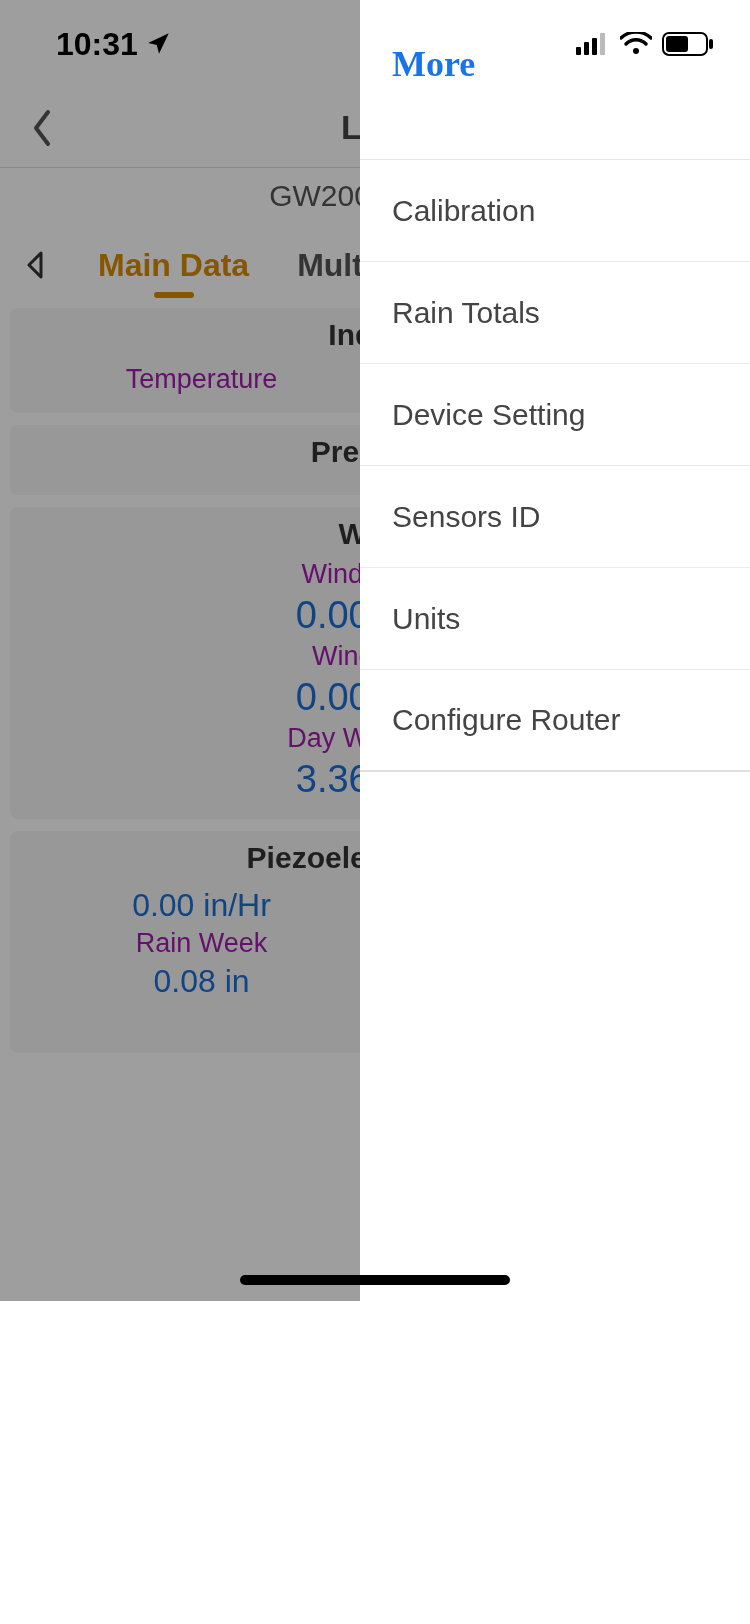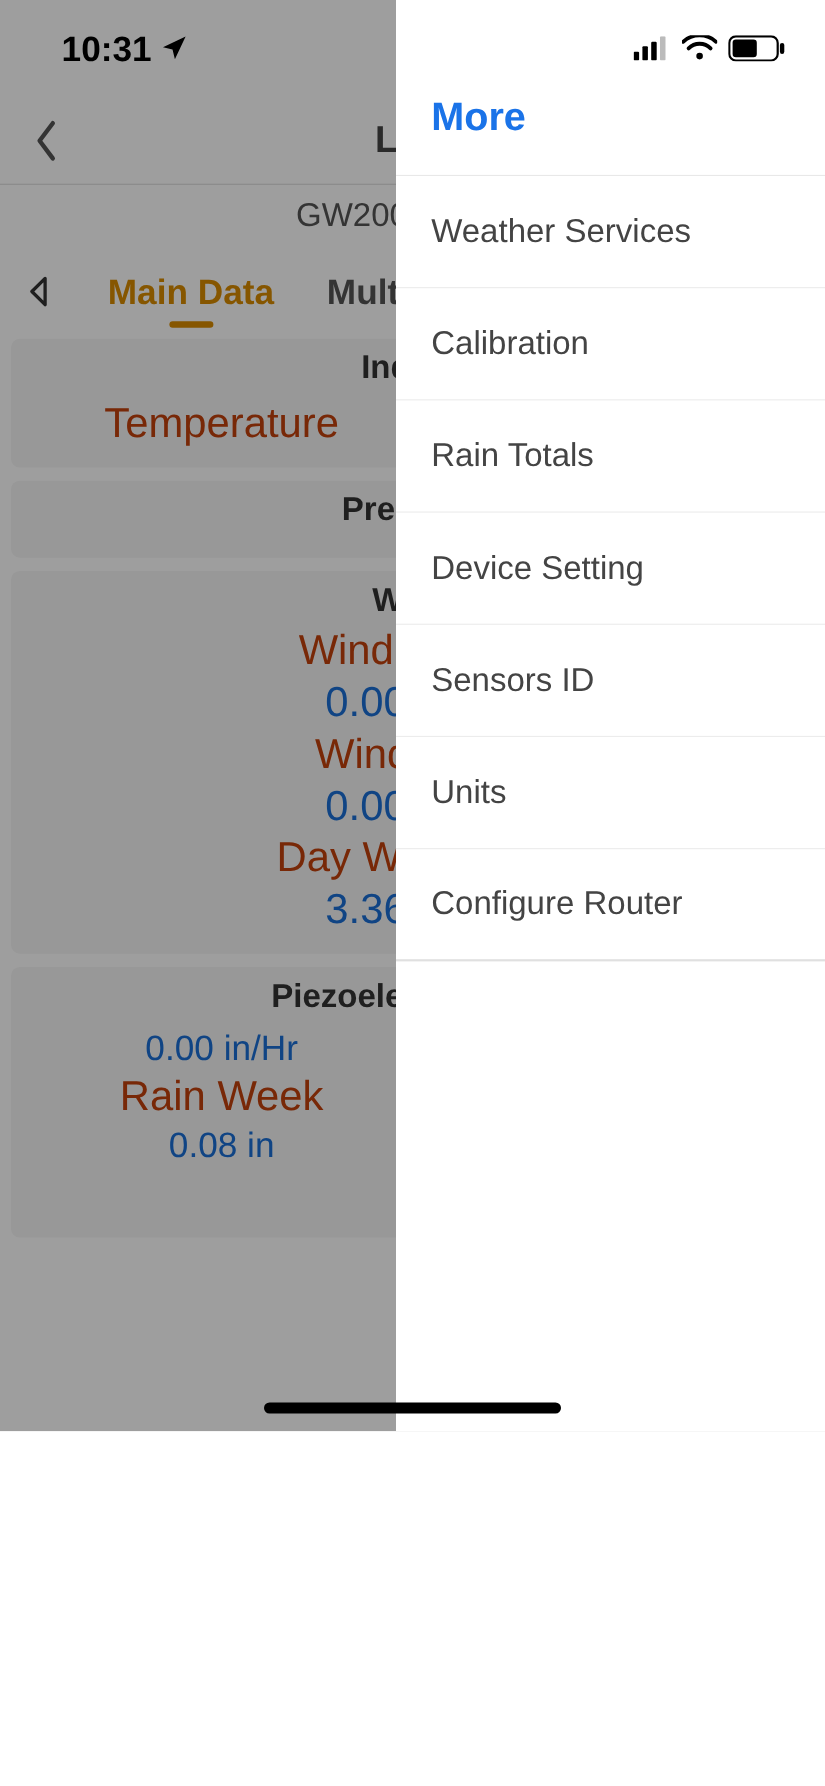--- a/index.html
+++ b/index.html
@@ -20,30 +20,30 @@
   .tab { position: relative; font-weight: 600; }
   .tab.active { color: #d98c00; }
   .tab.active::after { content: ""; position: absolute; left: 50%; transform: translateX(-50%); bottom: -14px; width: 40px; height: 6px; background: #d98c00; border-radius: 3px; }
 
   .cards { position: absolute; top: 308px; left: 10px; right: 10px; display: flex; flex-direction: column; gap: 12px; }
   .card { background: #f5f5f5; border-radius: 8px; padding: 10px 18px 18px; }
   .card-title { text-align: center; font-size: 30px; font-weight: 700; color: #333; margin-bottom: 8px; }
   .cols2 { display: flex; }
   .col { flex: 1; text-align: center; }
   .col.full { flex: 0 0 100%; }
-  .label { font-size: 38px; color: #c2410c; margin-top: 4px; }
+  .label { font-size: 27px; color: #a21caf; margin-top: 4px; }
   .value { font-size: 38px; font-weight: 500; color: #1a6fd6; margin-top: 4px; }
   .value.small { font-size: 32px; }
 
   
   .dim { position: absolute; inset: 0; background: rgba(0,0,0,0.38); }
 
   
   .menu { position: absolute; top: 0; right: 0; width: 390px; height: 100%; background: #fff; display: flex; flex-direction: column; }
-  .menu-header { height: 160px; display: flex; align-items: flex-end; padding: 0 32px 32px; border-bottom: 1px solid #e8e8e8; }
+  .menu-header { height: 160px; display: flex; align-items: center; padding: 0 32px 32px; border-bottom: 1px solid #e8e8e8; font-family: Liberation Serif, serif; }
   .menu-title { font-size: 36px; font-weight: 700; color: #1a73e8; }
   .menu-item { height: 102px; display: flex; align-items: center; padding: 0 32px; font-size: 30px; color: #444; border-bottom: 1px solid #ececec; }
   .menu-item:last-of-type { border-bottom: 2px solid #e0e0e0; }
 
   
   .status-front { position: absolute; top: 0; right: 0; width: 390px; height: 88px; display: flex; align-items: center; justify-content: flex-end; padding-right: 36px; gap: 10px; }
 
   
   .home-ind { position: absolute; bottom: 16px; left: 50%; transform: translateX(-50%); width: 270px; height: 10px; background: #000; border-radius: 10px; }
 
@@ -138,21 +138,20 @@
     </div>
 
   </div>
 
   <div class="dim"></div>
 
   <div class="menu">
     <div class="menu-header">
       <span class="menu-title">More</span>
     </div>
-    <div class="menu-item">Weather Services</div>
     <div class="menu-item">Calibration</div>
     <div class="menu-item">Rain Totals</div>
     <div class="menu-item">Device Setting</div>
     <div class="menu-item">Sensors ID</div>
     <div class="menu-item">Units</div>
     <div class="menu-item">Configure Router</div>
   </div>
 
   <div class="status-front">
     <span>

